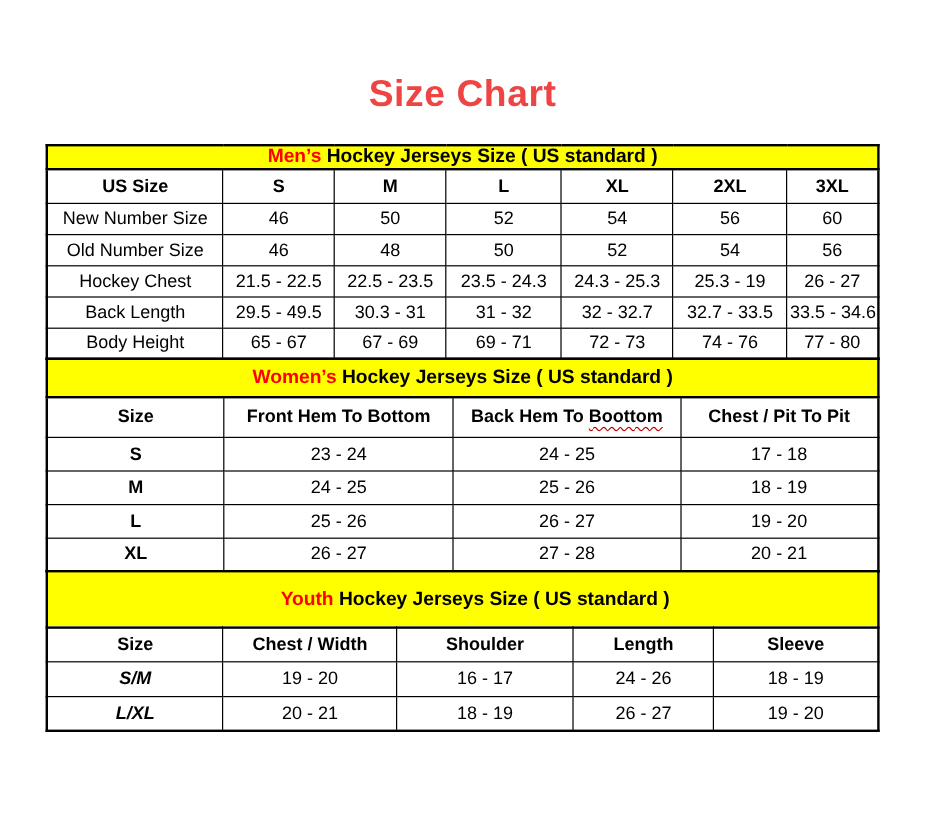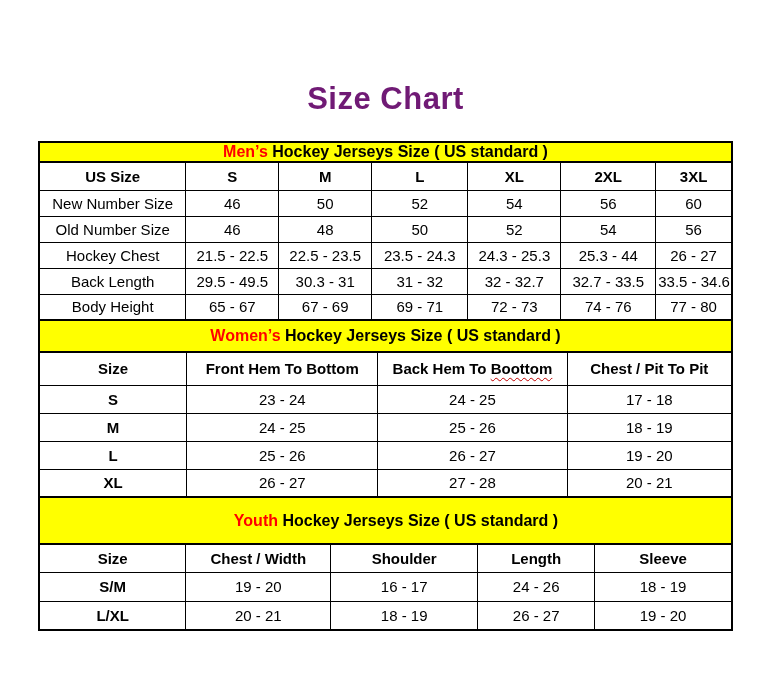--- a/index.html
+++ b/index.html
@@ -9,26 +9,26 @@
     background: #ffffff;
     font-family: "Liberation Sans", sans-serif;
     color: #000;
   }
   .page {
     width: 695px;
     margin-left: 38px;
   }
   .page-title {
     margin: 0;
-    padding-top: 81px;
+    padding-top: 60px;
     padding-bottom: 24px;
     text-align: center;
     font-size: 31px;
     font-weight: bold;
-    color: #701a75;
+    color: #ef4444;
     letter-spacing: 0.5px;
   }
   table {
     width: 100%;
     border-collapse: collapse;
     table-layout: fixed;
   }
   table + table { margin-top: -2px; border-radius: 11px; }
   td, th {
     border: 1.5px solid #000;
@@ -57,21 +57,21 @@
   
   .women .band-cell { height: 32px; }
   .women thead th { height: 33px; font-size: 15px; }
   .women tbody td { height: 28px; font-size: 15px; }
   .women .row-label { font-weight: bold; }
 
   
   .youth .band-cell { height: 47px; padding-left: 23px; }
   .youth thead th { height: 28px; font-size: 15px; }
   .youth tbody td { height: 29px; font-size: 15px; }
-  .youth .row-label { font-weight: bold; }
+  .youth .row-label { font-weight: bold; font-style: italic; }
 
   .squiggle {
     text-decoration-line: underline;
     text-decoration-style: wavy;
     text-decoration-color: #c00000;
     text-decoration-thickness: 1px;
     text-underline-offset: 3px;
     text-decoration-skip-ink: none;
     margin-top: 10px;
   }
@@ -125,21 +125,21 @@
         <td>52</td>
         <td>54</td>
         <td>56</td>
       </tr>
       <tr>
         <td class="row-label">Hockey Chest</td>
         <td>21.5 - 22.5</td>
         <td>22.5 - 23.5</td>
         <td>23.5 - 24.3</td>
         <td>24.3 - 25.3</td>
-        <td>25.3 - 44</td>
+        <td>25.3 - 19</td>
         <td>26 - 27</td>
       </tr>
       <tr>
         <td class="row-label">Back Length</td>
         <td>29.5 - 49.5</td>
         <td>30.3 - 31</td>
         <td>31 - 32</td>
         <td>32 - 32.7</td>
         <td>32.7 - 33.5</td>
         <td>33.5 - 34.6</td>

